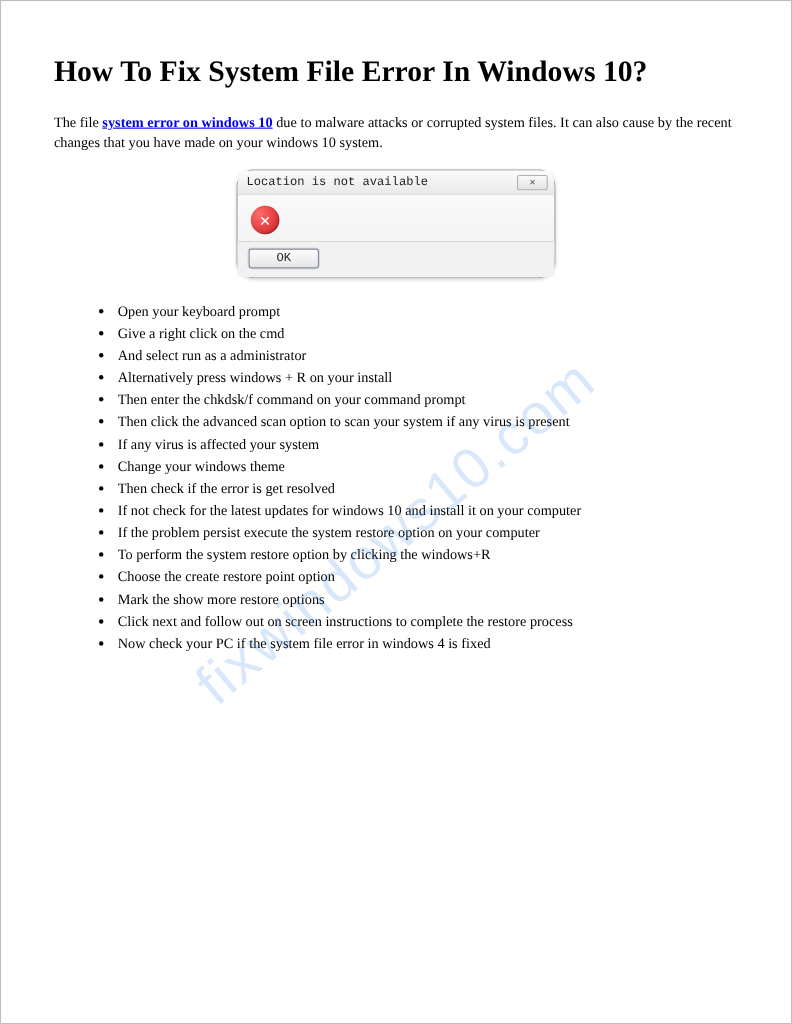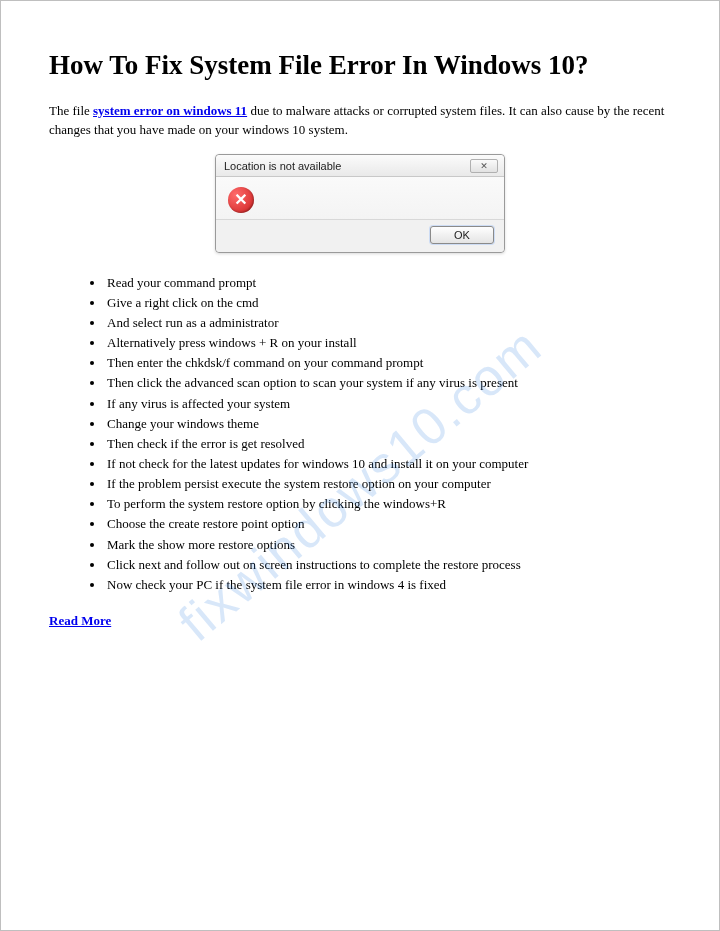--- a/index.html
+++ b/index.html
@@ -34,25 +34,25 @@
   }
   p.body { font-size: 13px; line-height: 1.5; margin-bottom: 14px; }
   a.link { color: #0000EE; text-decoration: underline; font-weight: bold; }
   a.readmore { color: #0000EE; text-decoration: underline; font-weight: bold; font-size: 13px; }
   ul.steps { margin: 4px 0 16px 56px; }
   ul.steps li { font-size: 13px; line-height: 1.55; list-style: disc; padding-left: 2px; }
   
   .dialog-wrap { display:flex; justify-content:center; margin: 6px 0 20px 0; }
   .dialog {
     width: 290px;
-    font-family: Liberation Sans, sans-serif;
+    font-family: Liberation Mono, monospace;
     font-size: 11px;
     color: #222;
     border: 1px solid #9a9a9a;
-    border-radius: 4px;
+    border-radius: 16px;
     background: linear-gradient(#fdfdfd,#efefef);
     box-shadow: 0 1px 3px rgba(0,0,0,0.15);
   }
   .dlg-titlebar {
     display:flex; justify-content: space-between; align-items:center;
     padding: 4px 6px 3px 8px;
     border-bottom: 1px solid #c8c8c8;
     background: linear-gradient(#fbfbfb,#e9e9e9);
     border-radius: 4px 4px 0 0;
   }
@@ -67,21 +67,21 @@
   .dlg-body { display:flex; gap:10px; padding: 10px 12px 6px 12px; }
   .err-icon {
     width: 26px; height: 26px; border-radius: 50%;
     background: radial-gradient(circle at 30% 30%, #ff6b6b, #cc1e1e);
     display:flex; align-items:center; justify-content:center;
     color:#fff; font-weight:bold; font-size:16px;
     box-shadow: inset -1px -1px 2px rgba(0,0,0,0.3);
   }
   .dlg-msg { font-size: 11px; line-height: 1.5; }
   .dlg-footer {
-    display:flex; justify-content:flex-end;
+    display:flex; justify-content:flex-start;
     padding: 6px 10px 8px 10px;
     background: #f1f1f1;
     border-top: 1px solid #d8d8d8;
     border-radius: 0 0 4px 4px;
   }
   .dlg-ok {
     min-width: 64px; padding: 2px 10px;
     border: 1px solid #8a8a8a;
     border-radius: 3px;
     background: linear-gradient(#fefefe,#e4e4e4);
@@ -93,54 +93,53 @@
 </head>
 <body>
 
 <div class="page">
 
   <div class="watermark">fixwindows10.com</div>
 
   <h1 class="title">How To Fix System File Error In Windows 10?</h1>
 
   <p class="body">
-    <span>The file </span><a href="#" class="link">system error on windows 11</a><span> due to malware attacks or corrupted system files. It can also cause by the recent changes that you have made on your windows 10 system.</span>
+    <span>The file </span><a href="#" class="link">system error on windows 10</a><span> due to malware attacks or corrupted system files. It can also cause by the recent changes that you have made on your windows 10 system.</span>
   </p>
 
   <div class="dialog-wrap">
     <div class="dialog">
       <div class="dlg-titlebar">
         <span>Location is not available</span>
         <span class="dlg-close">✕</span>
       </div>
       <div class="dlg-body">
         <div class="err-icon">✕</div>
       </div>
       <div class="dlg-footer">
         <div class="dlg-ok">OK</div>
       </div>
     </div>
   </div>
 
 
   <ul class="steps">
-    <li>Read your command prompt</li>
+    <li>Open your keyboard prompt</li>
     <li>Give a right click on the cmd</li>
     <li>And select run as  a administrator</li>
     <li>Alternatively press windows + R on your install</li>
     <li>Then enter the chkdsk/f command on your command prompt</li>
     <li>Then click the advanced scan option to scan your system if any virus is present</li>
     <li>If any virus is affected your system</li>
     <li>Change your windows theme</li>
     <li>Then check if the error is get resolved</li>
     <li>If not check for the latest updates for windows 10 and install it on your computer</li>
     <li>If the problem persist execute the system restore option on your computer</li>
     <li>To perform the system restore option by clicking the windows+R</li>
     <li>Choose the create restore point option</li>
     <li>Mark the show more restore options</li>
     <li>Click next and follow out on screen instructions to complete the restore process</li>
     <li>Now check your PC if the system file error in windows 4 is fixed</li>
   </ul>
 
 
-  <p><a href="#" class="readmore">Read More</a></p>
 
 </div>
 
 </body></html>

